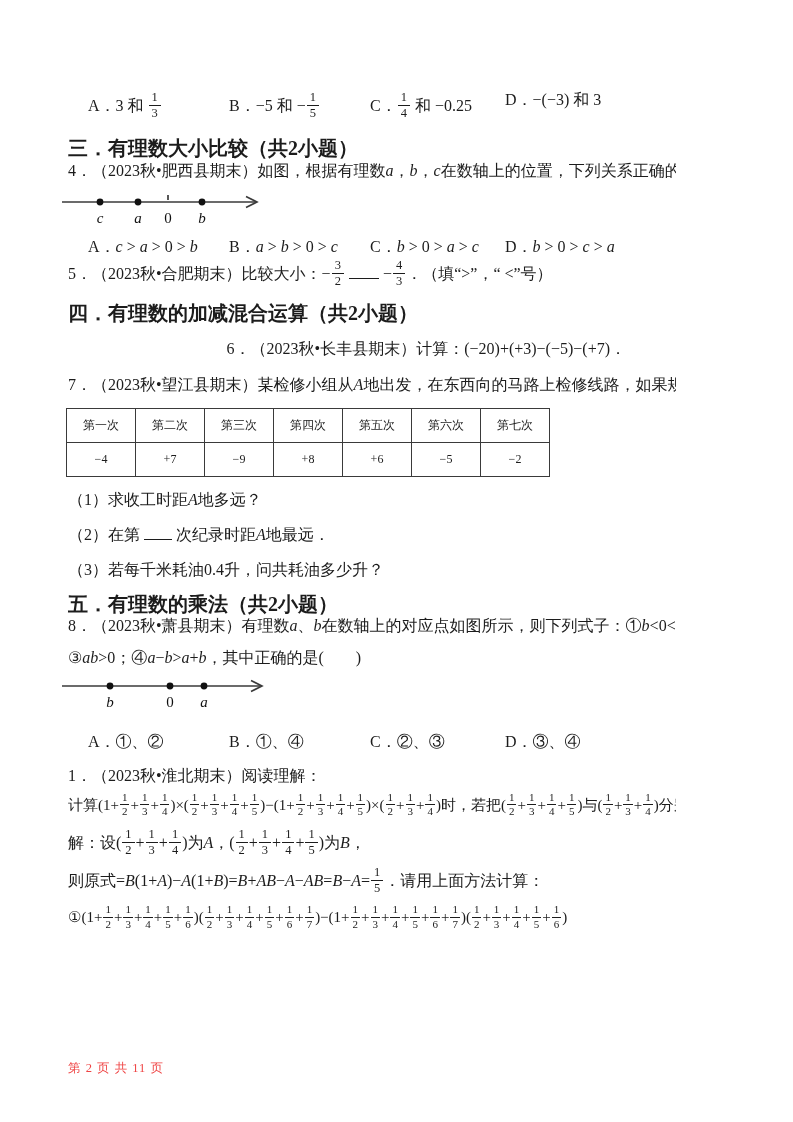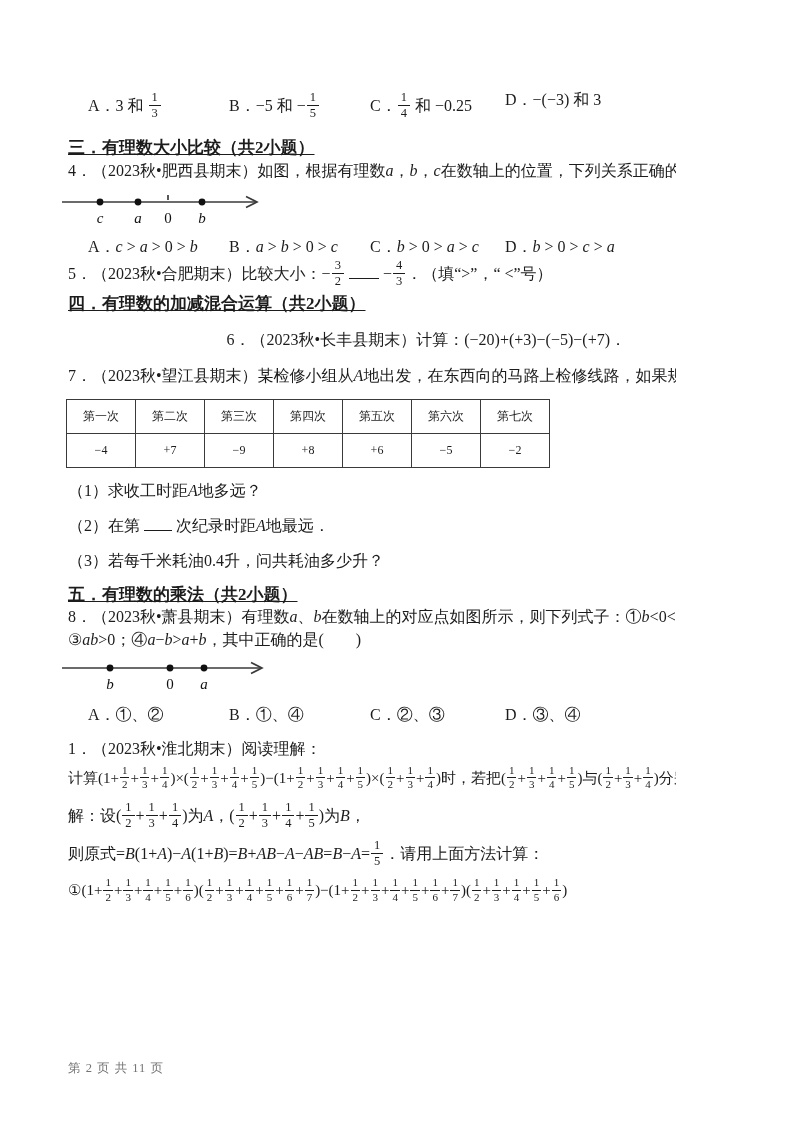--- a/index.html
+++ b/index.html
@@ -3,40 +3,40 @@
 <meta charset="utf-8">
 <style>
   html,body{margin:0;padding:0;background:#ffffff;}
   .page{
     width:676px;height:1122px;background:#fff;position:relative;overflow:hidden;
     font-family:"Liberation Serif","DejaVu Serif",serif;color:#1c1c1c;
   }
   .content{padding:90px 50px 0 68px;}
   .line{font-size:16px;line-height:22px;white-space:nowrap;}
   .mline{font-size:16px;line-height:24px;white-space:nowrap;}
-  .sec-heading{font-weight:bold;font-size:17px;line-height:22px;white-space:nowrap;text-decoration:underline;}
+  .sec-heading{font-weight:bold;font-size:20px;line-height:22px;white-space:nowrap;}
   i{font-family:"Liberation Serif","DejaVu Serif",serif;}
   
   .frac{display:inline-block;text-align:center;vertical-align:middle;line-height:1;margin:0 1px 3px 1px;}
   .frac .fnum{display:block;font-size:12.5px;line-height:1.2;padding:0 3px;border-bottom:1px solid #1c1c1c;}
   .frac .fden{display:block;font-size:12.5px;line-height:1.2;padding:0 3px;}
   .dense{font-size:15px;}
   .dense .frac .fnum,.dense .frac .fden{font-size:11px;padding:0 2px;}
   .blank{display:inline-block;border-bottom:1px solid #1c1c1c;height:14px;vertical-align:baseline;margin:0 4px;}
   
   .opts-row{display:grid;grid-template-columns:141px 141px 135px auto;padding-left:20px;}
   .opt{white-space:nowrap;font-size:16px;}
   
   .qtable{border-collapse:collapse;margin-left:-2px;}
   .qtable td{border:1px solid #3a3a3a;width:64px;height:33px;text-align:center;font-size:12px;padding:0 2px;}
   
-  .mt0{margin-top:0;} .mt2{margin-top:2px;} .mt4{margin-top:4px;} .mt6{margin-top:6px;}
-  .mt8{} .mt10{margin-top:1px;} .mt12{margin-top:12px;} .mt13{margin-top:13px;}
+  .mt0{margin-top:0;} .mt2{margin-top:11px;} .mt4{margin-top:4px;} .mt6{margin-top:6px;}
+  .mt8{} .mt10{margin-top:10px;} .mt12{margin-top:12px;} .mt13{margin-top:13px;}
   .mt14{margin-top:14px;text-align:right;}
-  .footer{position:absolute;left:68px;top:1060px;font-size:12.5px;color:#737373;letter-spacing:1px;}
+  .footer{position:absolute;left:68px;top:1060px;font-size:12.5px;color:#ef4444;letter-spacing:1px;}
   .nl-wrap{margin-left:-6px;}
 </style>
 </head>
 <body>
 
 <div class="page">
   <div class="content">
 
     <div class="opts-row mt0">
       <span class="opt"><span>A．</span><span>3 和 <span class="frac"><span class="fnum">1</span><span class="fden">3</span></span></span></span>

